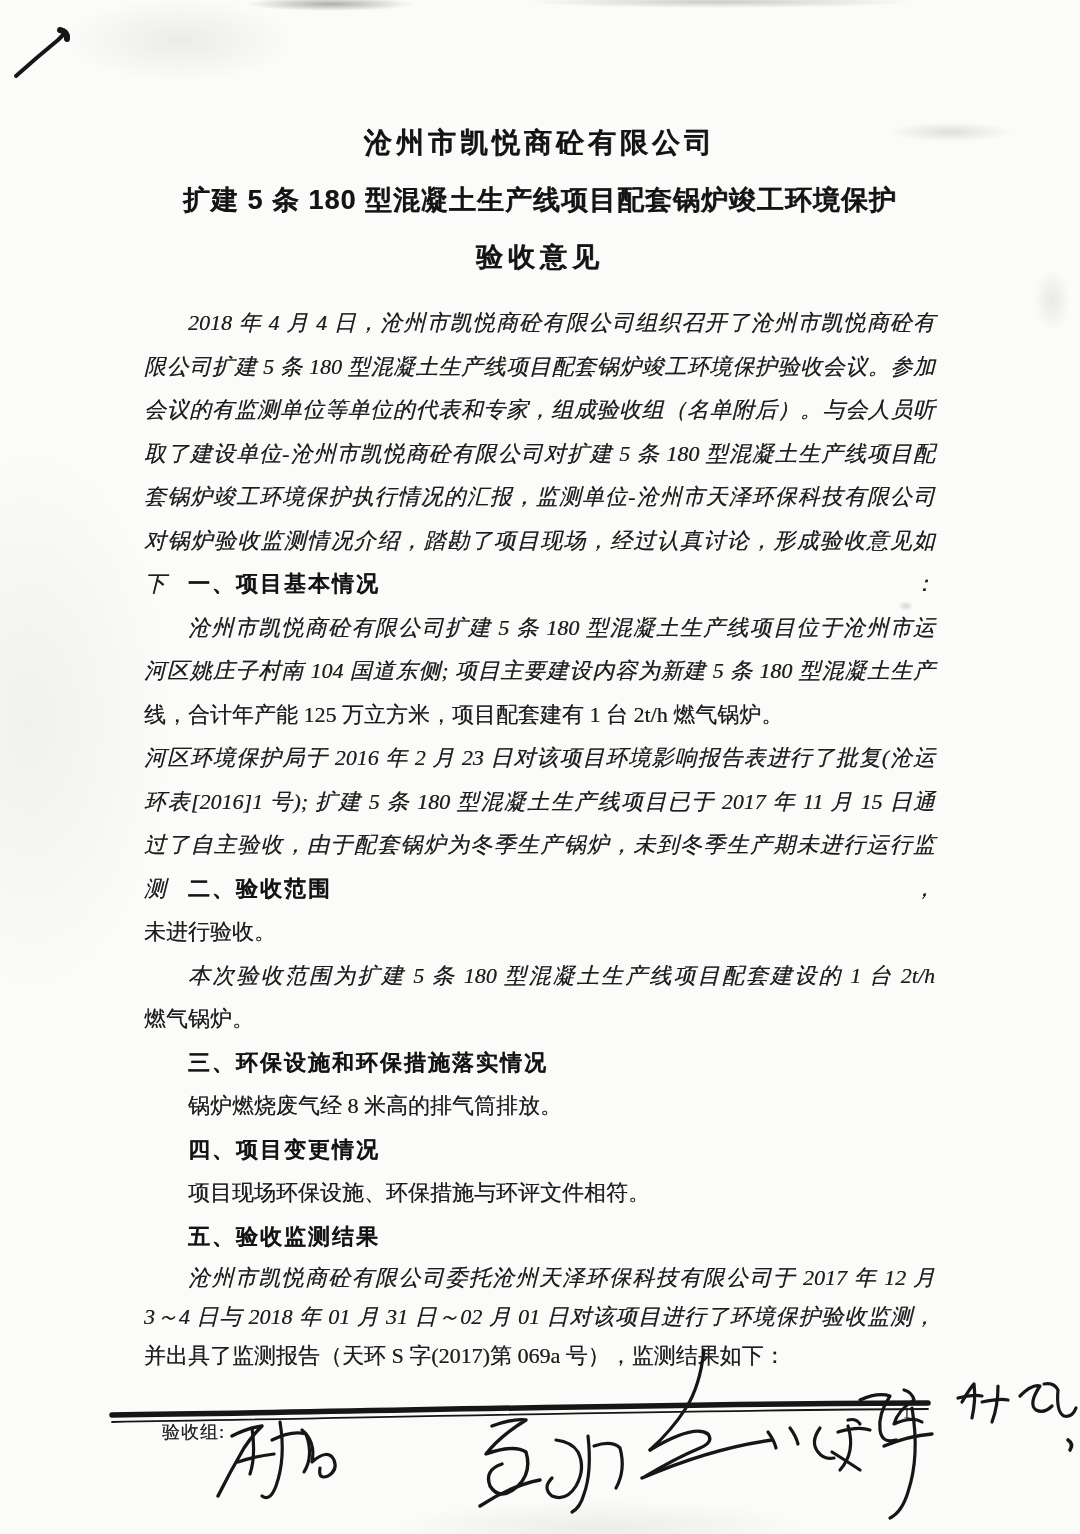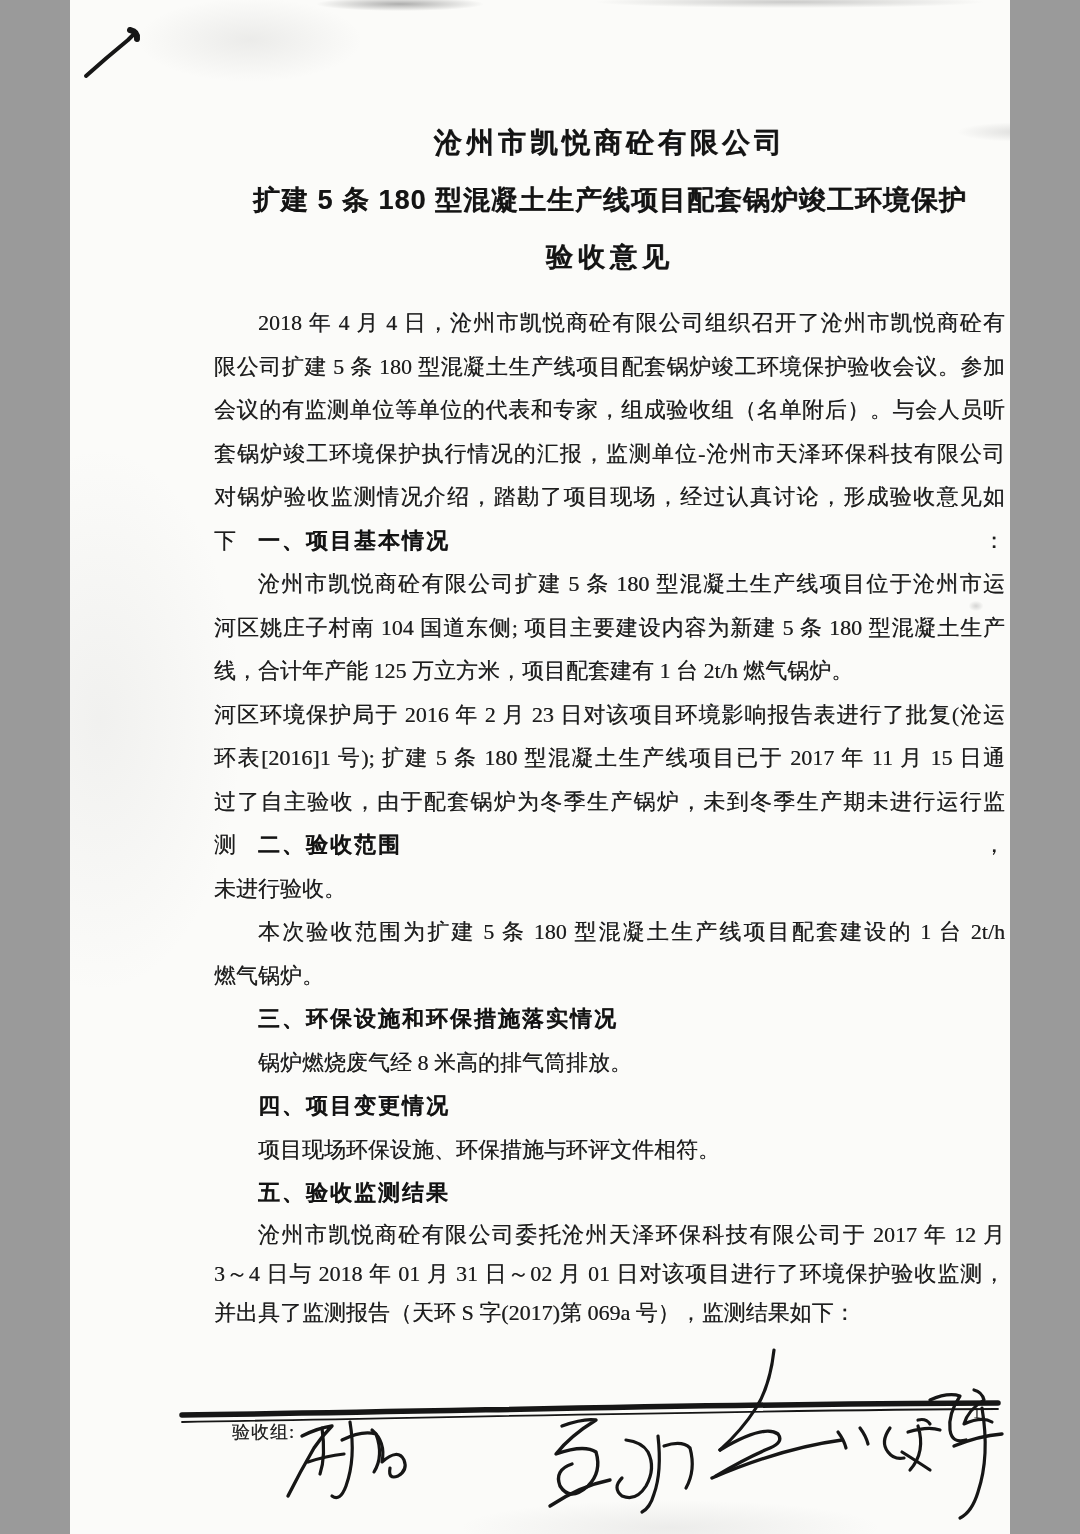--- a/index.html
+++ b/index.html
@@ -1,18 +1,18 @@
 <!DOCTYPE html>
 <html><head>
 <meta charset="utf-8">
 <style>
   html,body{margin:0;padding:0;background:#9a9a9a;}
   .page{
     position:relative;
-    width:940px;height:1534px;
+    width:1080px;height:1534px;
     margin:0 auto;
     overflow:hidden;
     background-color:#fbfbf9;
     background-image:
       radial-gradient(120px 10px at 330px 4px, rgba(110,110,110,.55), rgba(110,110,110,0) 70%),
       radial-gradient(260px 8px at 720px 2px, rgba(130,130,130,.40), rgba(130,130,130,0) 75%),
       radial-gradient(90px 14px at 950px 132px, rgba(150,150,150,.28), rgba(150,150,150,0) 70%),
       radial-gradient(26px 44px at 1052px 300px, rgba(160,160,160,.20), rgba(160,160,160,0) 70%),
       radial-gradient(220px 420px at 30px 720px, rgba(150,150,150,.10), rgba(150,150,150,0) 65%),
       radial-gradient(10px 7px at 906px 606px, rgba(140,140,140,.35), rgba(140,140,140,0) 75%),
@@ -32,21 +32,21 @@
   .t2{font-size:27px;height:57px;line-height:57px;letter-spacing:1px;}
   .t3{font-size:27px;height:57px;line-height:57px;letter-spacing:5px;}
   .bodytext{
     position:absolute;left:144px;top:301px;width:791px;
     text-shadow:.35px .35px .45px rgba(25,25,25,.65);
   }
   .ln{
     height:43.5px;line-height:43.5px;
     font-size:22px;white-space:nowrap;
   }
-  .ln.fill{white-space:normal;text-align:justify;text-align-last:justify;}
+  .ln.fill{white-space:normal;text-align:justify;text-align-last:justify;font-style:italic;}
   .ln.ind{text-indent:44px;}
   .ln.hd{
     font-family:"Liberation Sans","DejaVu Sans",sans-serif;
     font-weight:700;letter-spacing:2px;text-indent:44px;color:#131313;
   }
   .ln.tight{height:39px;line-height:39px;}
   .footer-label{
     position:absolute;left:162px;top:1420px;
     font-size:18px;letter-spacing:1px;color:#222;
     text-shadow:.3px .3px .4px rgba(25,25,25,.6);
@@ -73,20 +73,21 @@
   <div class="titleblock">
     <div class="t1">沧州市凯悦商砼有限公司</div>
     <div class="t2">扩建 5 条 180 型混凝土生产线项目配套锅炉竣工环境保护</div>
     <div class="t3">验收意见</div>
   </div>
 
   <div class="bodytext">
     <div class="ln fill ind">2018 年 4 月 4 日，沧州市凯悦商砼有限公司组织召开了沧州市凯悦商砼有</div>
     <div class="ln fill">限公司扩建 5 条 180 型混凝土生产线项目配套锅炉竣工环境保护验收会议。参加</div>
     <div class="ln fill">会议的有监测单位等单位的代表和专家，组成验收组（名单附后）。与会人员听</div>
+    <div class="ln fill">取了建设单位-沧州市凯悦商砼有限公司对扩建 5 条 180 型混凝土生产线项目配</div>
     <div class="ln fill">套锅炉竣工环境保护执行情况的汇报，监测单位-沧州市天泽环保科技有限公司</div>
     <div class="ln fill">对锅炉验收监测情况介绍，踏勘了项目现场，经过认真讨论，形成验收意见如下：</div>
     <div class="ln hd">一、项目基本情况</div>
     <div class="ln fill ind">沧州市凯悦商砼有限公司扩建 5 条 180 型混凝土生产线项目位于沧州市运</div>
     <div class="ln fill">河区姚庄子村南 104 国道东侧; 项目主要建设内容为新建 5 条 180 型混凝土生产</div>
     <div class="ln">线，合计年产能 125 万立方米，项目配套建有 1 台 2t/h 燃气锅炉。</div>
     <div class="ln fill">河区环境保护局于 2016 年 2 月 23 日对该项目环境影响报告表进行了批复(沧运</div>
     <div class="ln fill">环表[2016]1 号); 扩建 5 条 180 型混凝土生产线项目已于 2017 年 11 月 15 日通</div>
     <div class="ln fill">过了自主验收，由于配套锅炉为冬季生产锅炉，未到冬季生产期未进行运行监测，</div>
     <div class="ln hd">二、验收范围</div>

